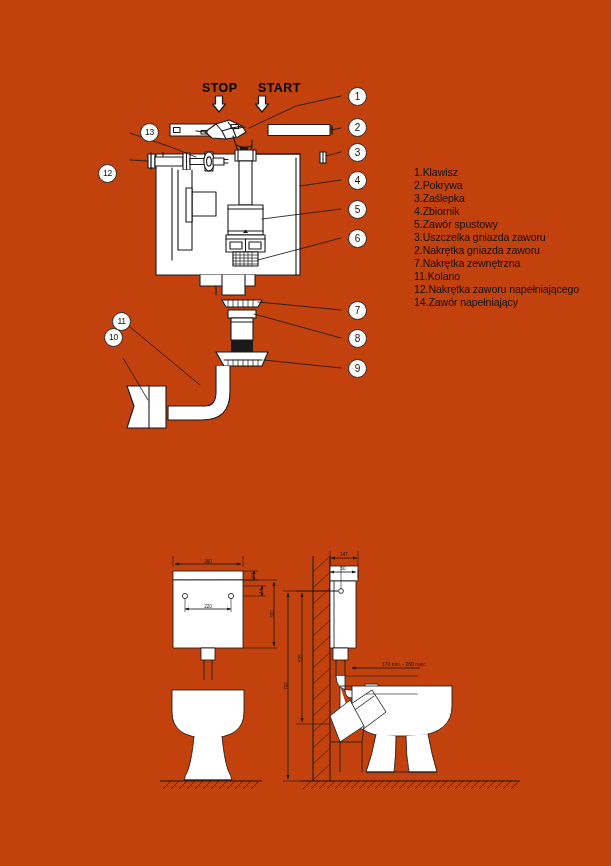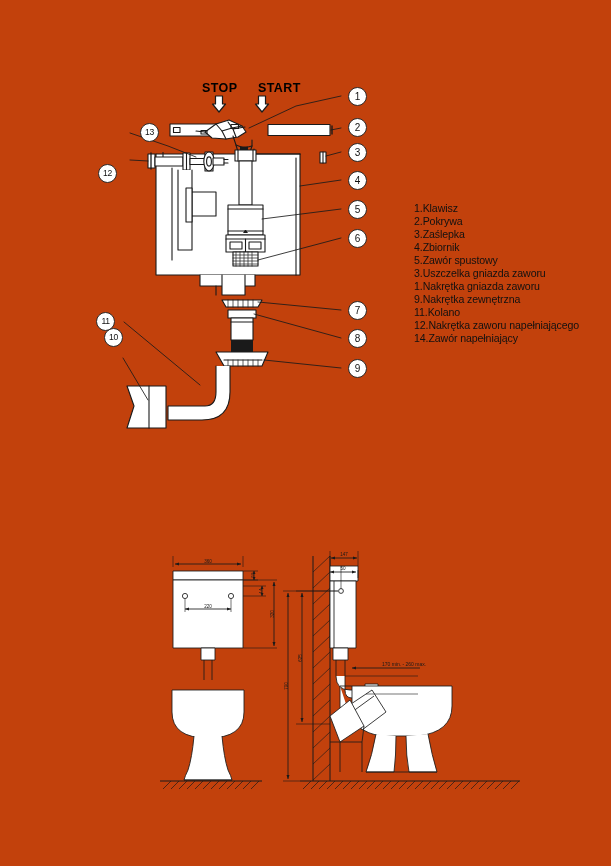--- a/index.html
+++ b/index.html
@@ -11,21 +11,20 @@
     position:relative;
     overflow:hidden;
   }
   .page{position:relative;width:611px;height:866px;background:#c2410c;}
 
   
   #legend{
     position:absolute;
     left:414px; top:166px;
     width:196px;
-    margin-top:36px;
   }
   #legend .legend-item{
     font-size:10.6px;
     line-height:13.05px;
     white-space:nowrap;
     letter-spacing:-0.1px;
     color:#111;
   }
 
   
@@ -224,33 +223,33 @@
   <div class="callout" style="left:348px;top:87px;">1</div>
   <div class="callout" style="left:348px;top:118px;">2</div>
   <div class="callout" style="left:348px;top:143px;">3</div>
   <div class="callout" style="left:348px;top:171px;">4</div>
   <div class="callout" style="left:348px;top:200px;">5</div>
   <div class="callout" style="left:348px;top:229px;">6</div>
   <div class="callout" style="left:348px;top:301px;">7</div>
   <div class="callout" style="left:348px;top:329px;">8</div>
   <div class="callout" style="left:348px;top:359px;">9</div>
   <div class="callout wide" style="left:104px;top:328px;">10</div>
-  <div class="callout wide" style="left:96px;top:312px;">11</div>
+  <div class="callout wide" style="left:112px;top:312px;">11</div>
   <div class="callout wide" style="left:98px;top:164px;">12</div>
   <div class="callout wide" style="left:98px;top:123px;margin-left:42px;">13</div>
 
   <div id="legend">
     <div class="legend-item">1.Klawisz</div>
     <div class="legend-item">2.Pokrywa</div>
     <div class="legend-item">3.Zaślepka</div>
     <div class="legend-item">4.Zbiornik</div>
     <div class="legend-item">5.Zawór spustowy</div>
     <div class="legend-item">3.Uszczelka gniazda zaworu</div>
-    <div class="legend-item">1.Nakrętka gniazda zaworu</div>
-    <div class="legend-item">9.Nakrętka zewnętrzna</div>
+    <div class="legend-item">2.Nakrętka gniazda zaworu</div>
+    <div class="legend-item">7.Nakrętka zewnętrzna</div>
     <div class="legend-item">11.Kolano</div>
     <div class="legend-item">12.Nakrętka zaworu napełniającego</div>
     <div class="legend-item">14.Zawór napełniający</div>
   </div>
 
   <svg class="layer" viewBox="0 0 611 866" xmlns="http://www.w3.org/2000/svg">
     <g fill="none" stroke="#1a1a1a" stroke-width="0.85" stroke-linejoin="miter" stroke-linecap="butt">
 
       <g>
 

